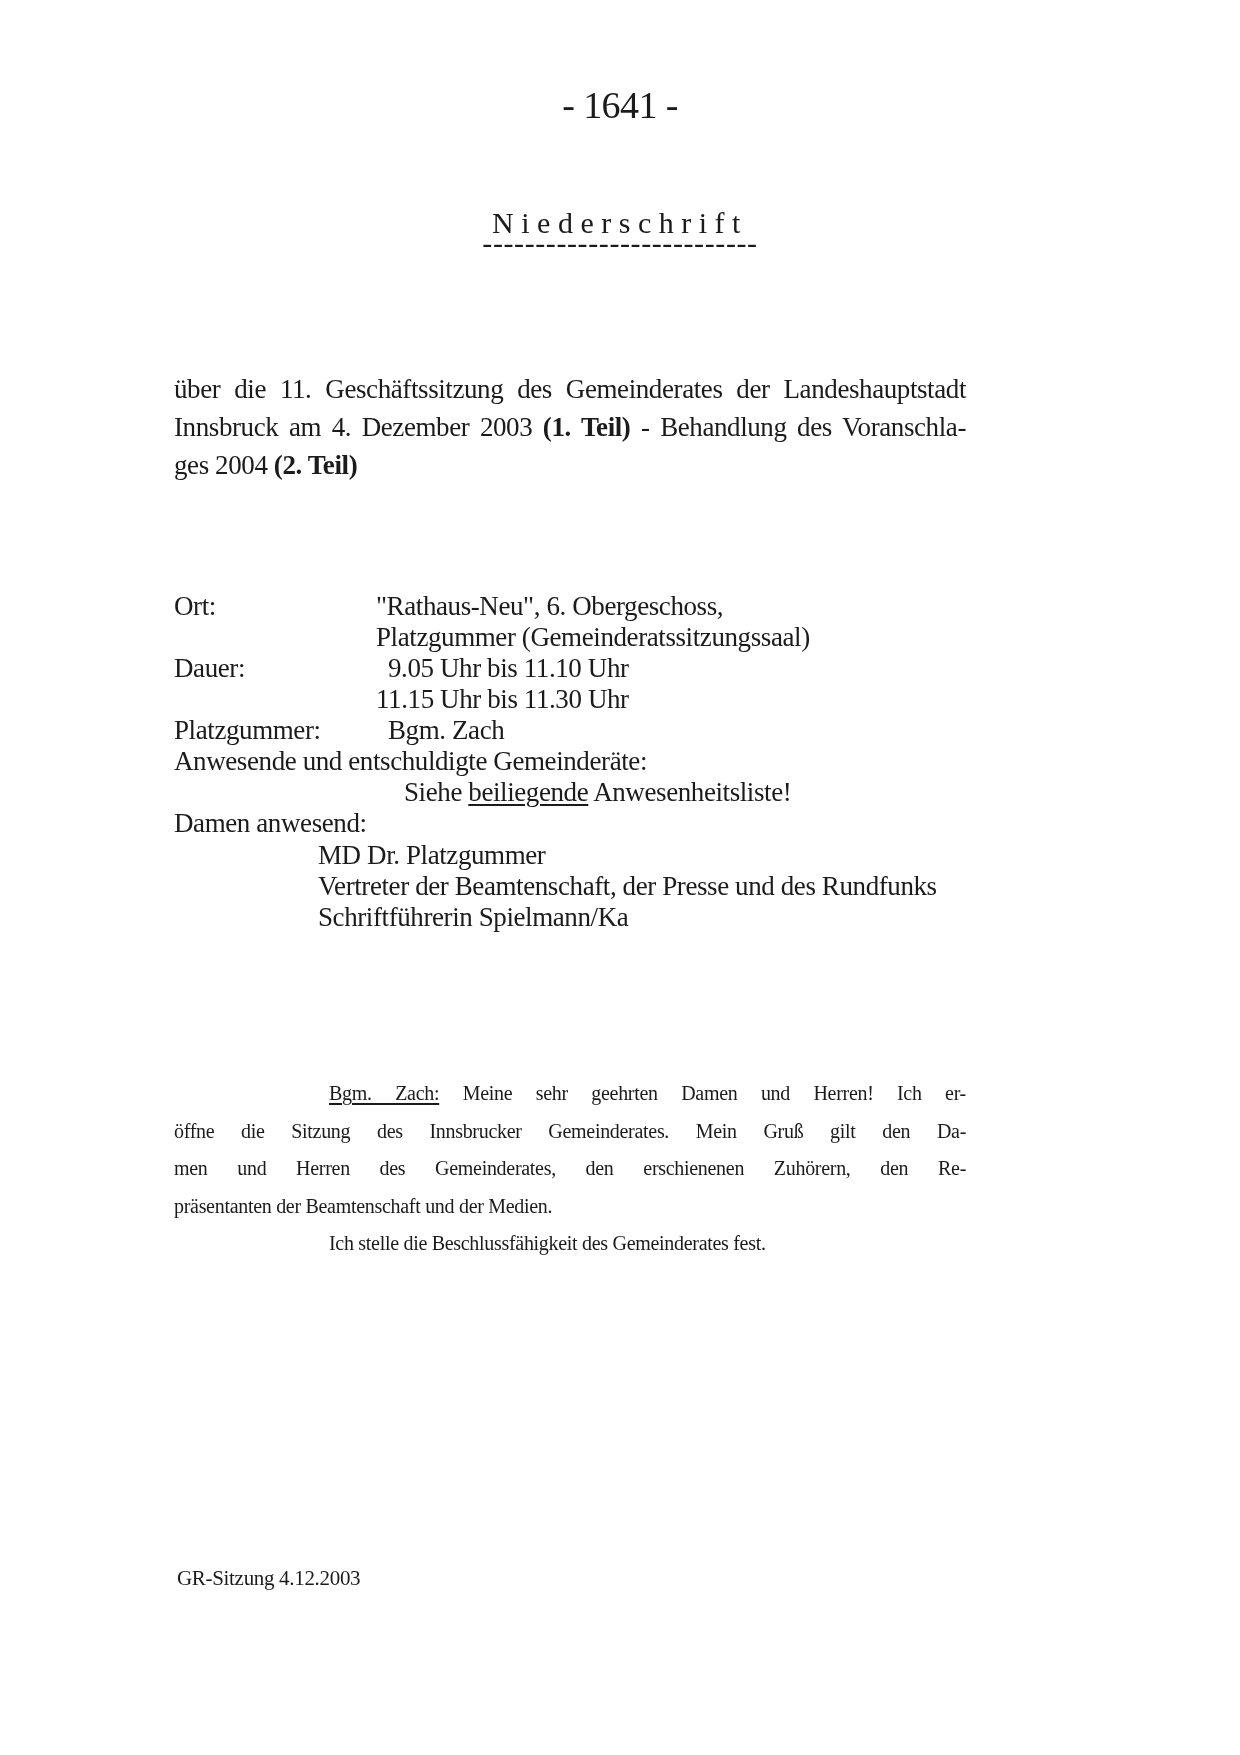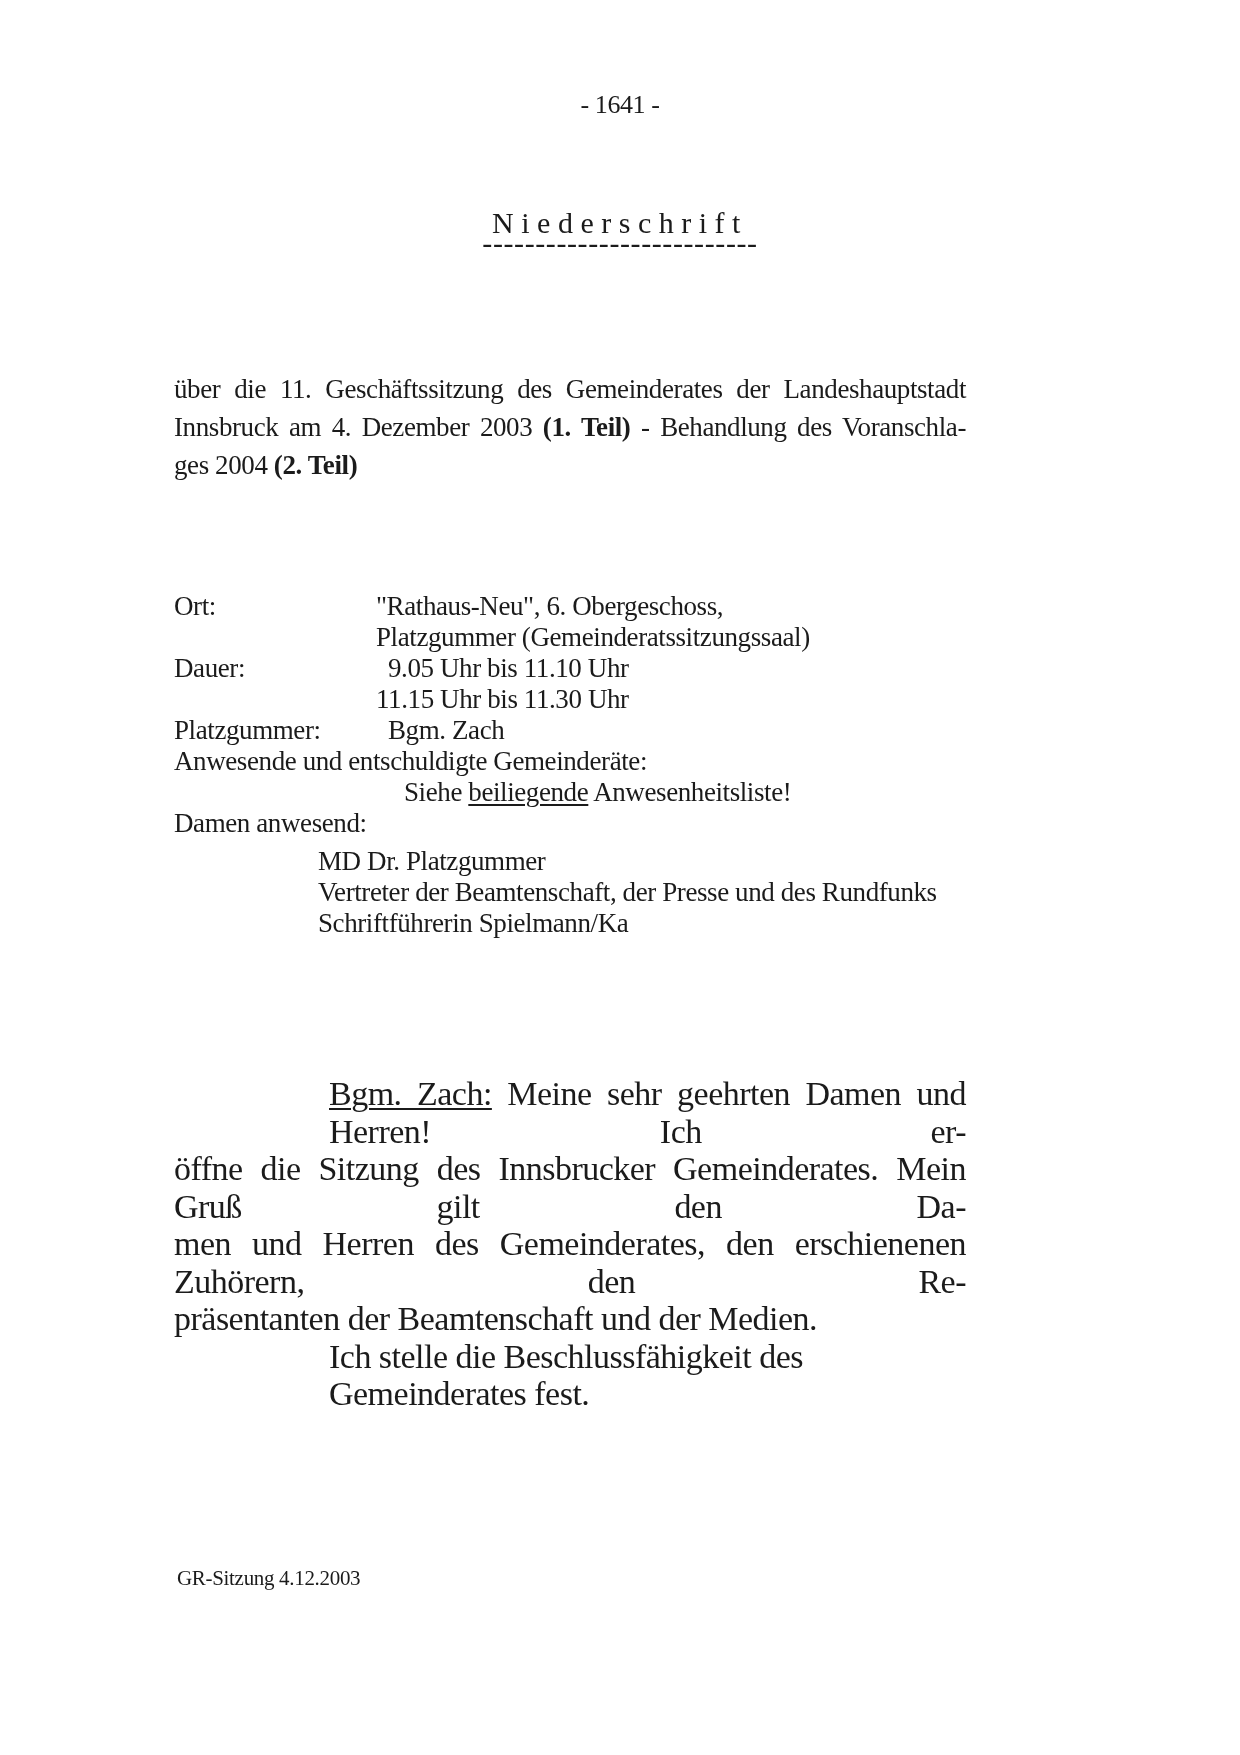--- a/index.html
+++ b/index.html
@@ -9,51 +9,51 @@
     height: 1755px;
     background: #ffffff;
     overflow: hidden;
     font-family: "Liberation Serif", "DejaVu Serif", serif;
     color: #1b1b1b;
   }
   .doc-text { letter-spacing: -0.015em; }
 
   .page-number {
     position: absolute; top: 90px; left: 0; width: 100%;
-    text-align: center; font-size: 26px; line-height: 30px;
+    text-align: center; font-size: 38px; line-height: 30px;
   }
   .doc-title {
     position: absolute; top: 208px; left: 0; width: 100%;
     text-align: center; font-size: 30px; line-height: 30px;
     letter-spacing: 0.25em;
   }
   .title-underline {
     position: absolute; top: 228px; left: 0; width: 100%;
     text-align: center; font-size: 30px; line-height: 30px;
     letter-spacing: 0.02em;
   }
 
   .intro {
     position: absolute; top: 370px; left: 174px; width: 792px;
     font-size: 27px; line-height: 38px;
   }
   .speech {
     position: absolute; top: 1075px; left: 174px; width: 792px;
-    font-size: 34px; line-height: 37.5px;
+    font-size: 20px; line-height: 37.5px;
   }
   .tline { text-align: left; }
   .tline.just { text-align: justify; text-align-last: justify; }
   .tline.indent { padding-left: 155px; }
 
   .details {
     position: absolute; top: 591px; left: 174px; width: 792px;
     font-size: 27px; line-height: 31px;
   }
   .drow { position: relative; white-space: nowrap; }
-  .drow:nth-child(9) { margin-top: 7px; }
+  .drow:nth-child(9) { margin-top: 1px; }
   .dlabel { position: absolute; left: 0; top: 0; }
   .dvalue { display: block; }
   .col-full  { margin-left: 0; }
   .col-value { margin-left: 202px; }
   .col-time  { margin-left: 214px; }
   .col-siehe { margin-left: 230px; }
   .col-list  { margin-left: 144px; }
 
   .seg-bold { font-weight: bold; }
   .seg-underline { text-decoration: underline; text-underline-offset: 3px; text-decoration-thickness: 2px; }

